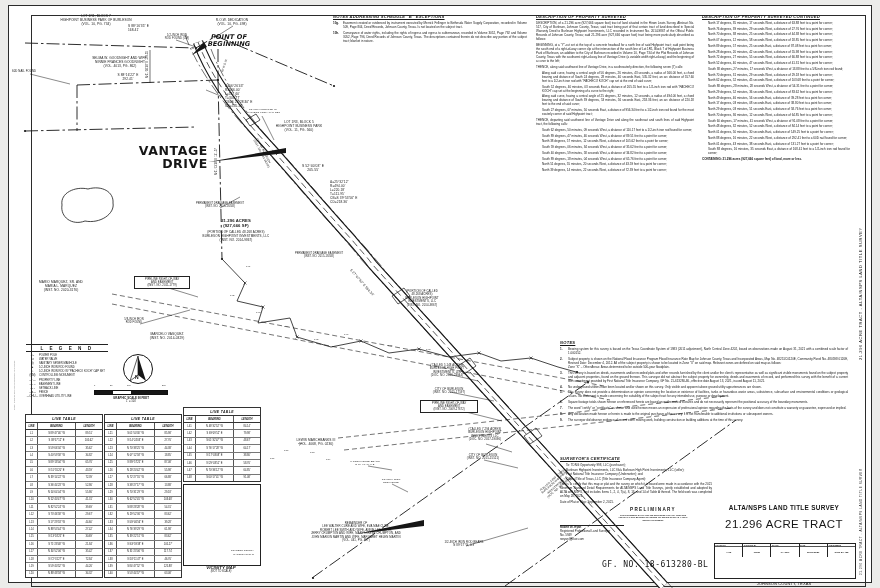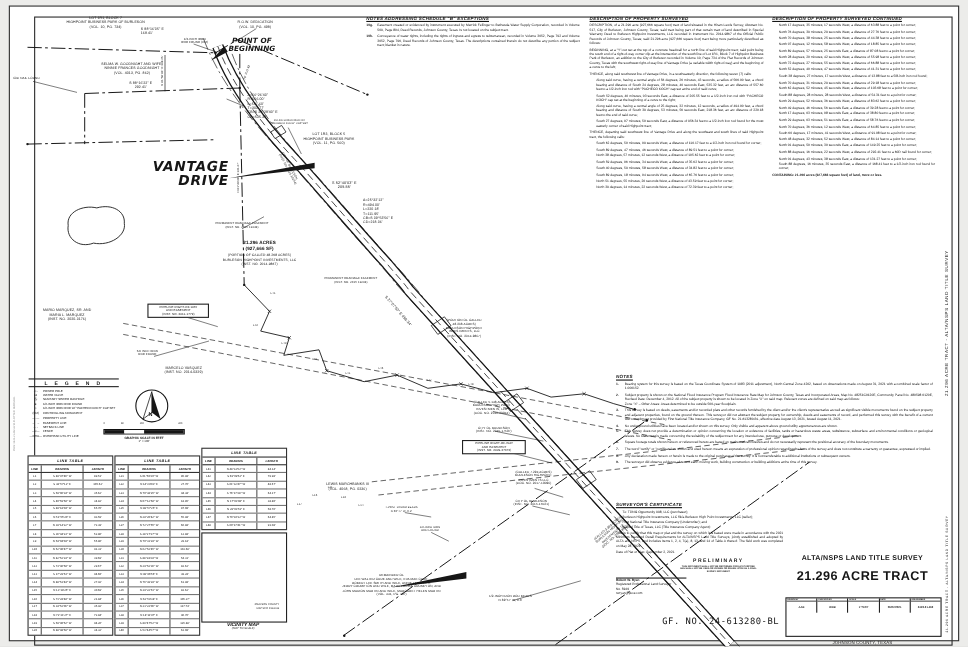--- a/index.html
+++ b/index.html
@@ -4,21 +4,21 @@
 <style>
   html,body{margin:0;padding:0;background:#dcdcda;}
   .stage{position:relative;width:880px;height:588px;background:#ececea;font-family:"Liberation Sans",sans-serif;color:#161616;overflow:hidden;}
   .sheet{position:absolute;left:8px;top:5px;width:862px;height:576px;background:#fff;border:1.6px solid #2b2b2b;}
   .inner-frame{position:absolute;left:22px;top:9px;width:833px;height:570px;border:0.8px solid #2b2b2b;pointer-events:none;}
   svg.lines{position:absolute;left:0;top:0;width:880px;height:588px;}
   
   .lbl{position:absolute;font-size:3.2px;line-height:1.25;white-space:pre-line;text-align:center;transform-origin:left top;letter-spacing:.1px;}
   .ll{text-align:left}.lr{text-align:right}
   .boxed{border:.4px solid #222;background:#fff;padding:.6px 1.2px;}
-  .bigroad{font-family:"DejaVu Sans",sans-serif;font-weight:bold;font-style:italic;font-size:12.5px;line-height:1.05;letter-spacing:.6px;}
+  .bigroad{font-family:"DejaVu Sans",sans-serif;font-weight:bold;font-size:12.5px;line-height:1.05;letter-spacing:.6px;}
   .pob{font-family:"DejaVu Sans",sans-serif;font-weight:bold;font-style:italic;font-size:6.6px;line-height:1.1;}
   .acres{font-size:4.2px;font-weight:bold;}
   
   .col{position:absolute;font-size:3px;line-height:1.32;text-align:justify;}
   .sec-title{font-size:4.1px;font-weight:bold;font-style:italic;text-decoration:underline;letter-spacing:.25px;margin-bottom:2.5px;text-align:left;}
   .col p{margin:0 0 2.2px 0;}
   .calls>div{margin:0 0 1.8px 0;padding-left:6px;}
   .nitem{display:flex;margin:0 0 2px 0;}
   .nitem .nn{width:8px;flex:none;font-weight:bold;}
   .nitem .nt{flex:1;white-space:pre-line;}
@@ -39,21 +39,21 @@
   .leg-item .sym{width:13px;flex:none;text-align:center;}
   
   .vic{position:absolute;border:.8px solid #222;background:#fff;overflow:hidden;}
   .vic-cap{position:absolute;text-align:center;font-weight:bold;font-style:italic;font-size:4.4px;line-height:1.1;}
   .vic-sub{font-size:2.6px;font-weight:normal;}
   
   .prelim{font-size:4.6px;font-weight:bold;letter-spacing:1.3px;text-align:center;margin:2px 0 .6px 0;}
   .prelim-note{font-size:2.1px;line-height:1.25;text-align:center;font-weight:bold;}
   .sig{border-top:.5px solid #222;margin-top:3px;padding-top:.8px;font-size:2.9px;text-align:left;}
   .tb-line1{font-size:6.4px;font-weight:bold;letter-spacing:.3px;}
-  .tb-line2{font-size:11.5px;font-weight:bold;letter-spacing:.4px;margin:.5px 0 19px 0;}
+  .tb-line2{font-size:11.5px;font-weight:normal;letter-spacing:.4px;margin:.5px 0 19px 0;}
   .tb-sub{font-size:4px;line-height:1.3;}
   .gf{position:absolute;font-family:"DejaVu Sans Mono",monospace;font-size:8px;letter-spacing:.5px;font-weight:500;}
   
   .pk{position:absolute;border:.9px solid #222;background:#fff;display:flex;flex-direction:column;}
   .pk-top{flex:1;display:flex;border-bottom:.6px solid #222;}
   .pk-logo{width:78px;background:#111;color:#fff;display:flex;align-items:center;padding:1px 2px;gap:2px;position:relative;}
   .pk-mark{width:9px;height:9px;background:#fff;color:#111;font-size:6px;line-height:9px;text-align:center;flex:none;}
   .pk-name{font-family:"DejaVu Sans",sans-serif;font-weight:bold;font-style:italic;font-size:7px;letter-spacing:.2px;}
   .pk-bar{position:absolute;left:13px;right:3px;bottom:2px;height:2px;background:#8fa39e;}
   .pk-addr{flex:1;font-size:2.05px;line-height:1.3;padding:1.5px 2px;text-align:left;}
@@ -783,21 +783,21 @@
 
   <div class="lbl" style="left:714px;top:500px;width:140px;">
     <div class="tb-line1">ALTA/NSPS LAND TITLE SURVEY</div>
     <div class="tb-line2">21.296 ACRE TRACT</div>
     <div class="tb-sub">LOCATED IN THE CITY OF BURLESON</div>
     <div class="tb-sub">AND BEING OUT OF THE</div>
     <div class="tb-sub">HIRAM LEWIS SURVEY, ABSTRACT NO. 517,</div>
     <div class="tb-sub">JOHNSON COUNTY, TEXAS</div>
   </div>
 
-  <div class="gf" style="left:602px;top:560px;">GF. NO. 24-613280-BL</div>
+  <div class="gf" style="left:602px;top:560px;">GF. NO. 18-613280-BL</div>
 
   <div class="pk" style="left:714px;top:543px;width:140px;height:34px;">
     <div class="pk-fields">
         <div class="pk-cell">
         <span class="fl">DRAWN BY</span>
         <span class="fv">AAB</span>
       </div>
         <div class="pk-cell">
         <span class="fl">CHECKED BY</span>
         <span class="fv">RWB</span>

